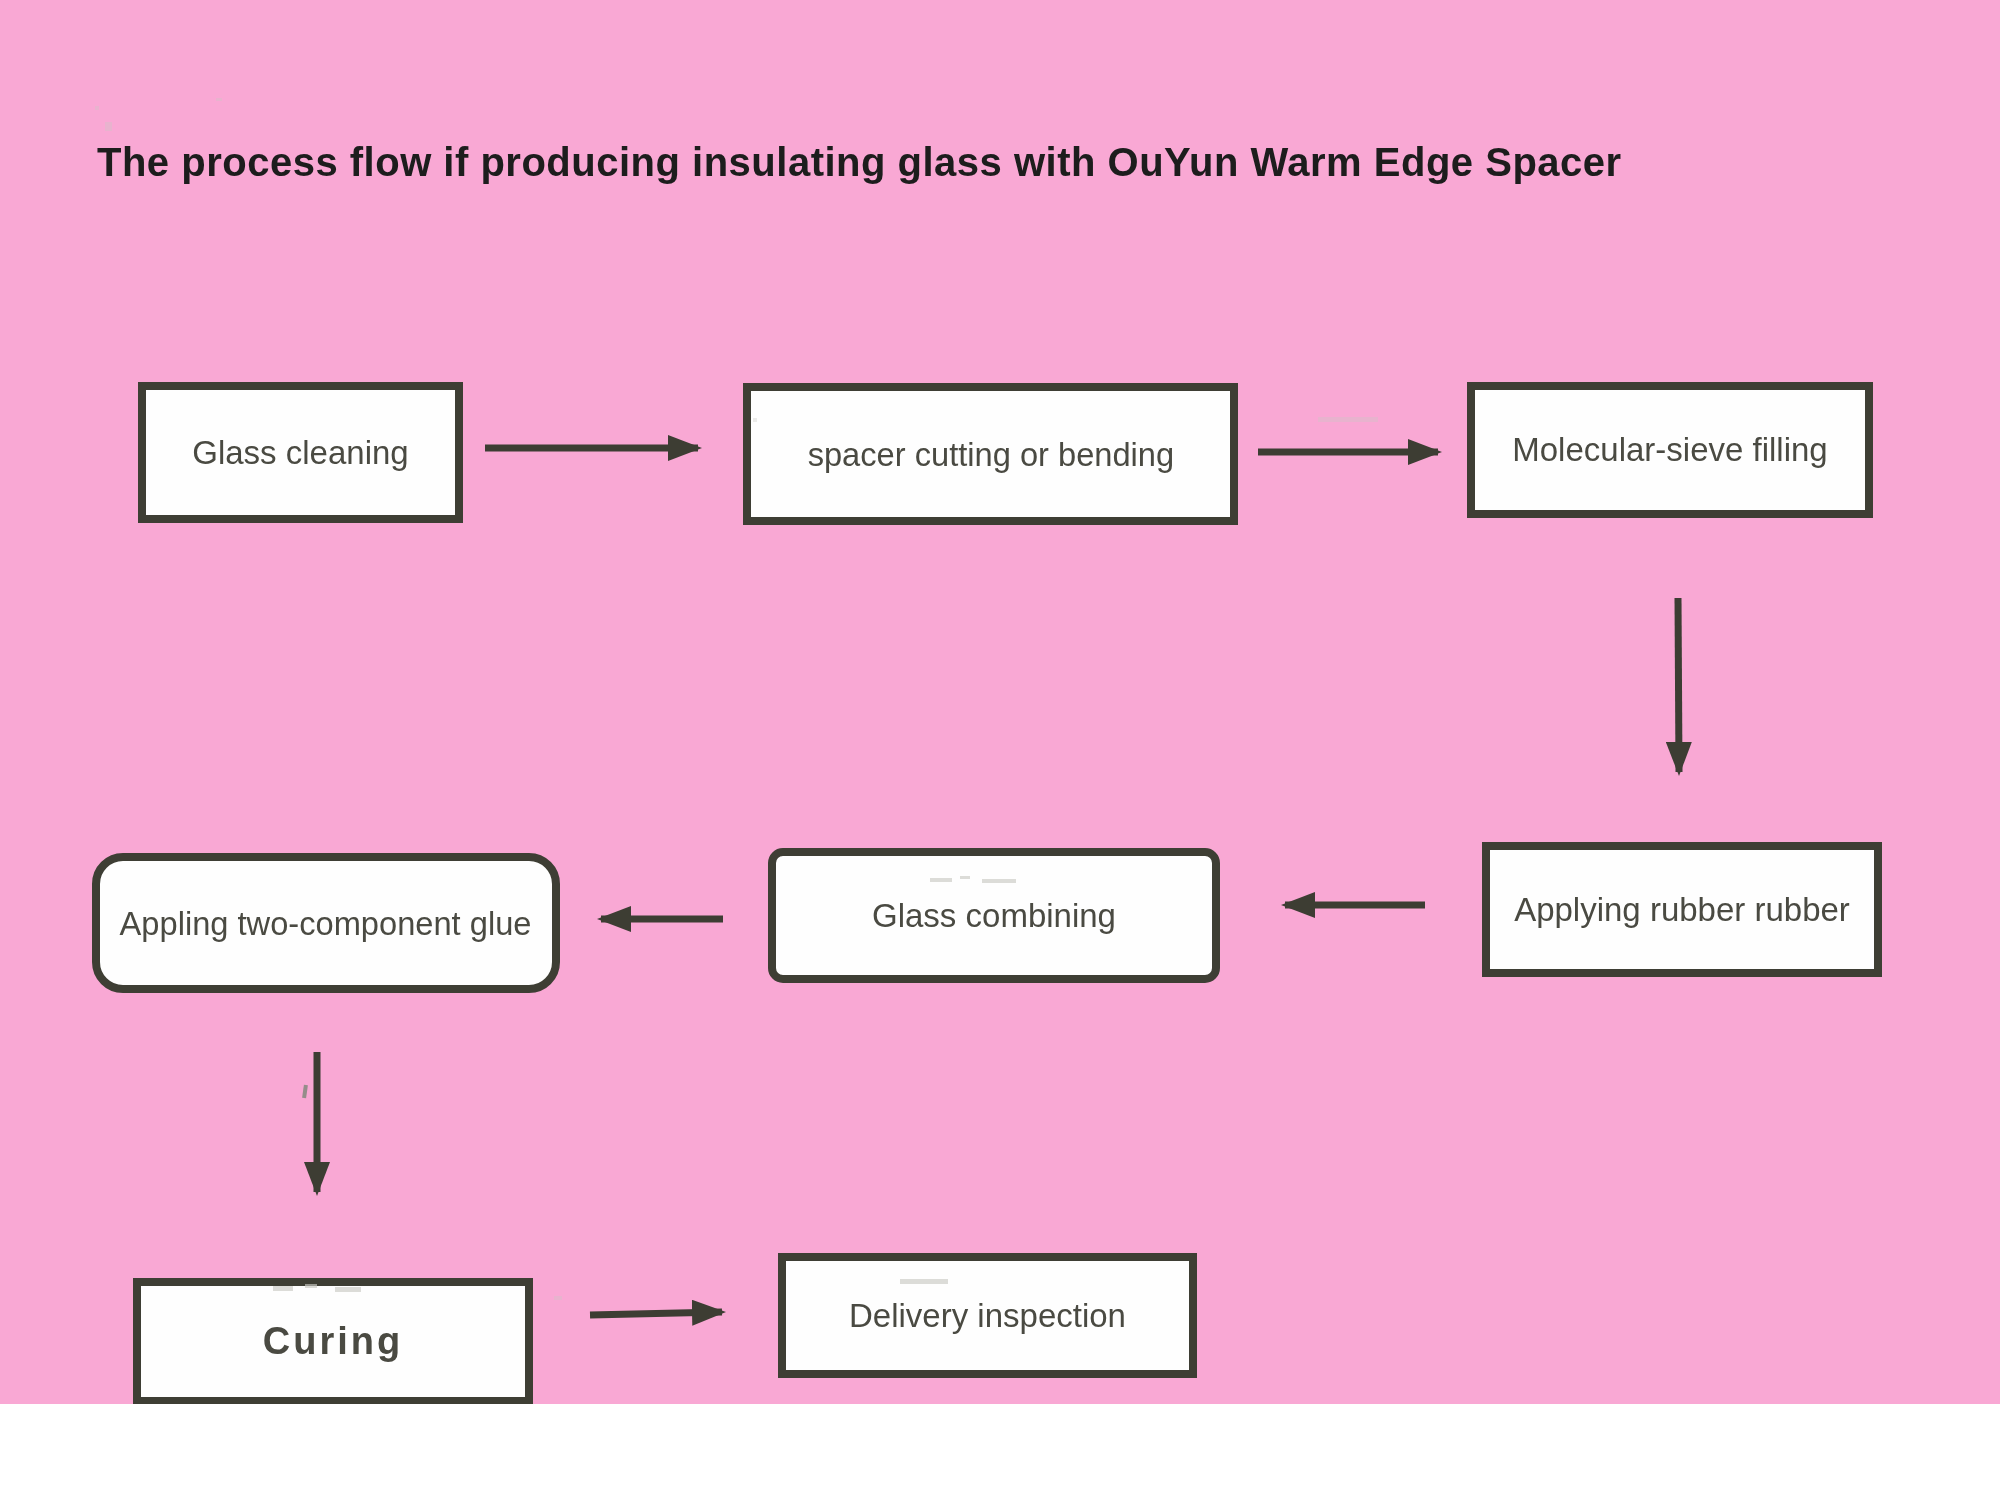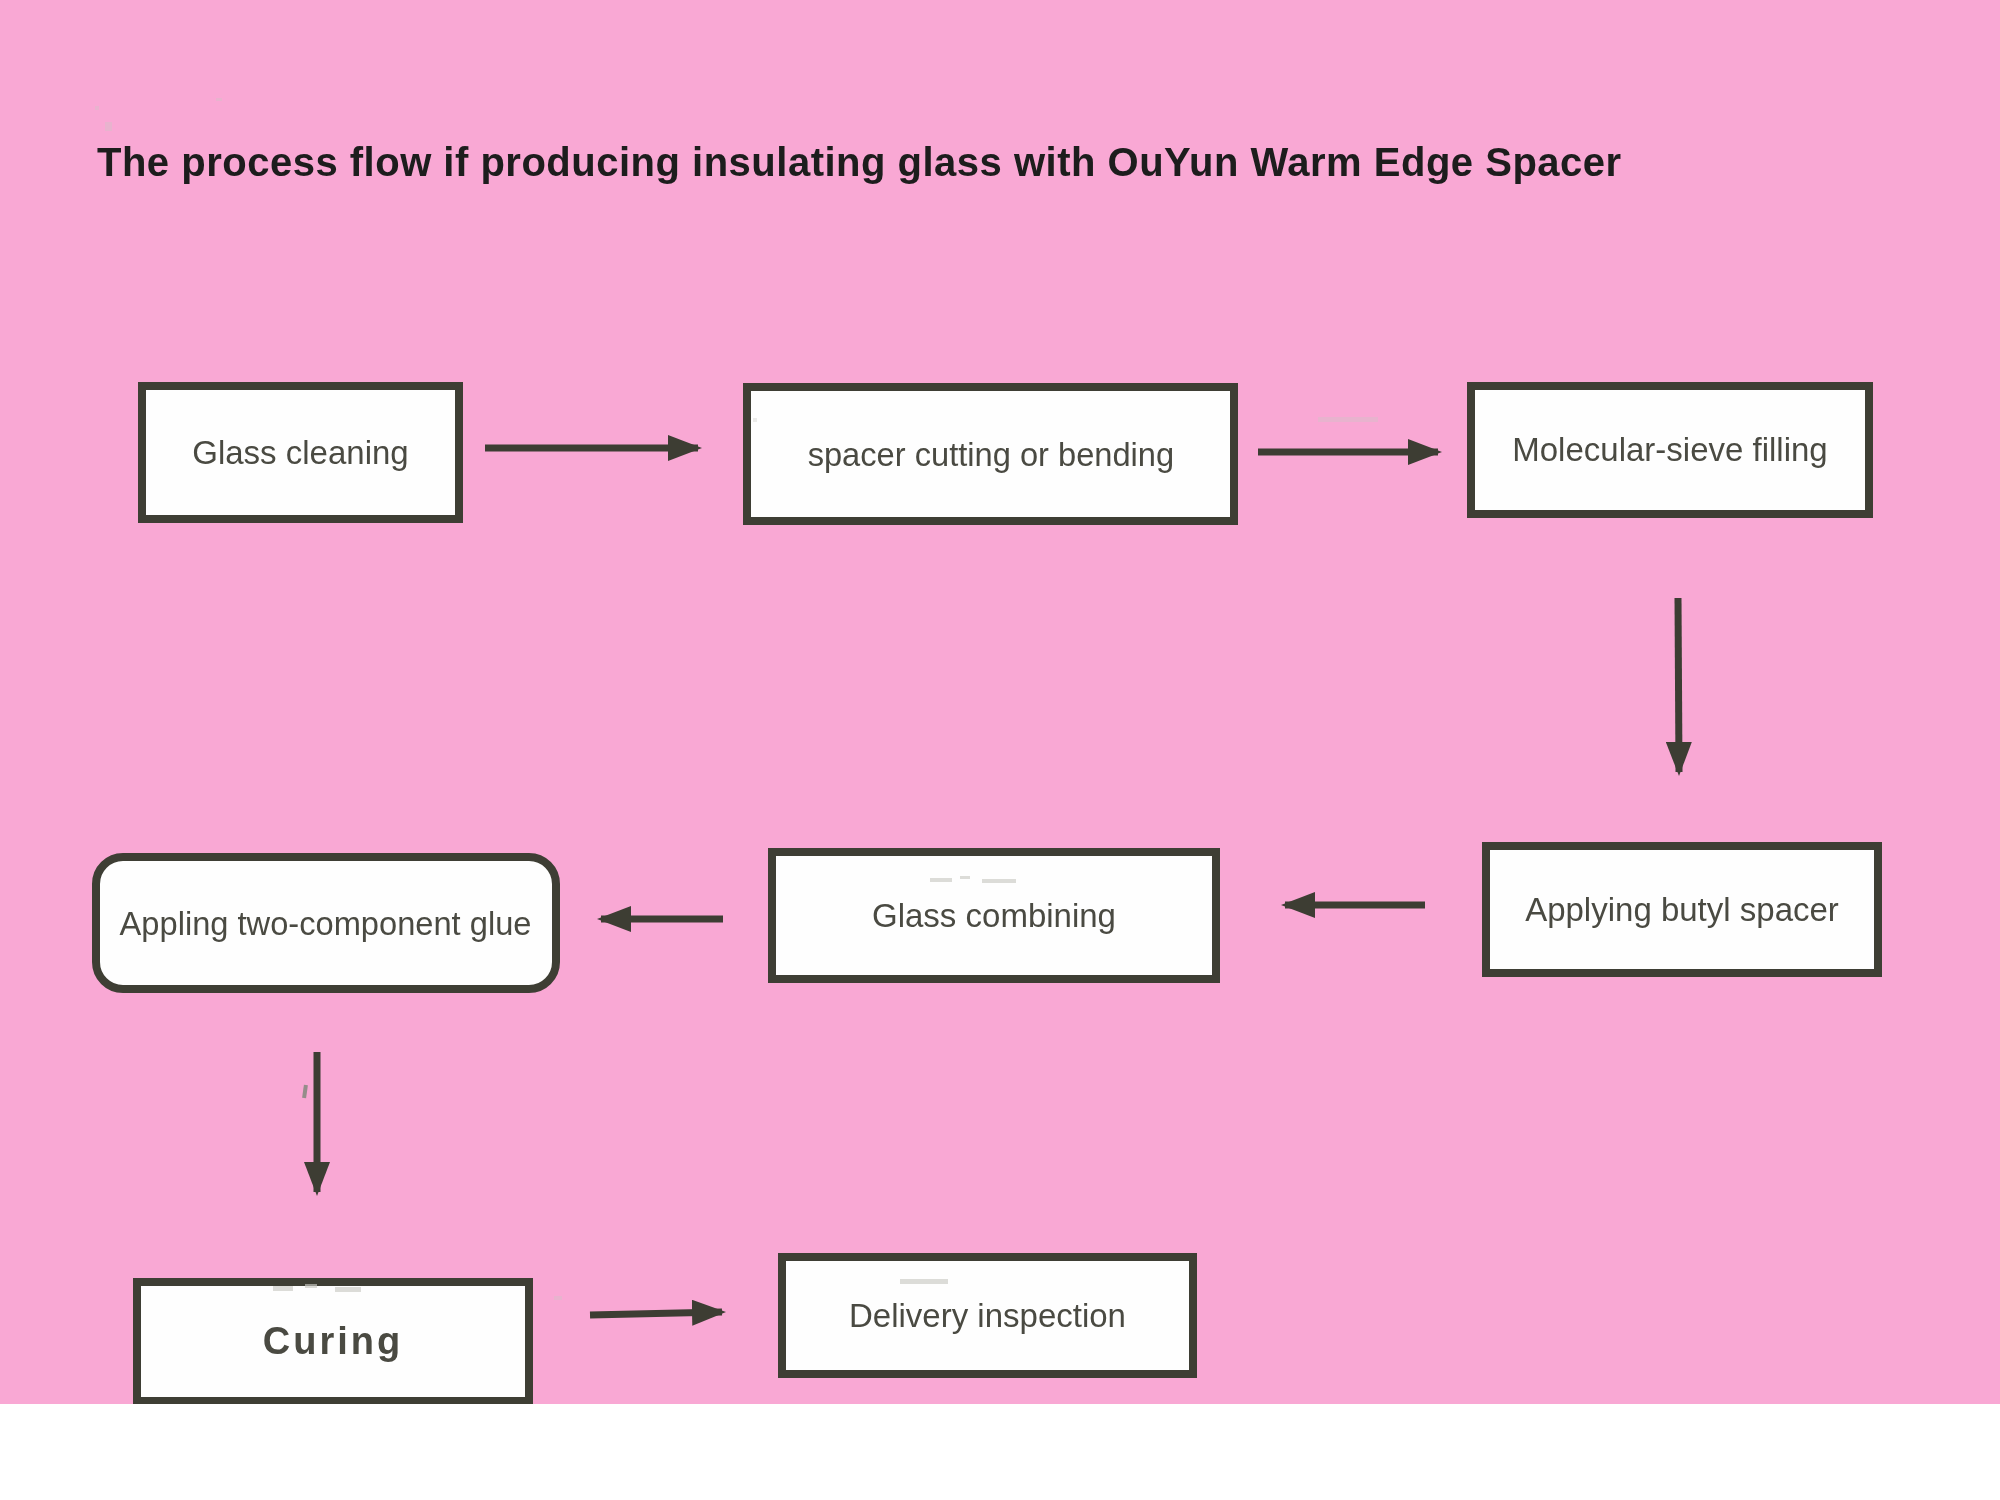--- a/index.html
+++ b/index.html
@@ -77,24 +77,24 @@
 
   <div class="node" style="left:743px; top:383px; width:495px; height:142px;text-align:center;">
     <span class="node-label condensed">spacer cutting or bending</span>
   </div>
 
   <div class="node" style="left:1467px; top:382px; width:406px; height:136px;">
     <span class="node-label">Molecular-sieve filling</span>
   </div>
 
   <div class="node" style="left:1482px; top:842px; width:400px; height:135px;">
-    <span class="node-label">Applying butyl spacer</span>
+    <span class="node-label">Applying rubber rubber</span>
   </div>
 
-  <div class="node" style="left:768px; top:848px; width:452px; height:135px;">
+  <div class="node" style="left:768px; top:848px; width:452px; height:135px;border-radius:15px;">
     <span class="node-label">Glass combining</span>
   </div>
 
   <div class="node" style="left:92px; top:853px; width:468px; height:140px;border-radius:31px;">
     <span class="node-label condensed">Appling two-component glue</span>
   </div>
 
   <div class="node" style="left:133px; top:1278px; width:400px; height:127px;justify-content:center;">
     <span class="node-label spaced">Curing</span>
   </div>

